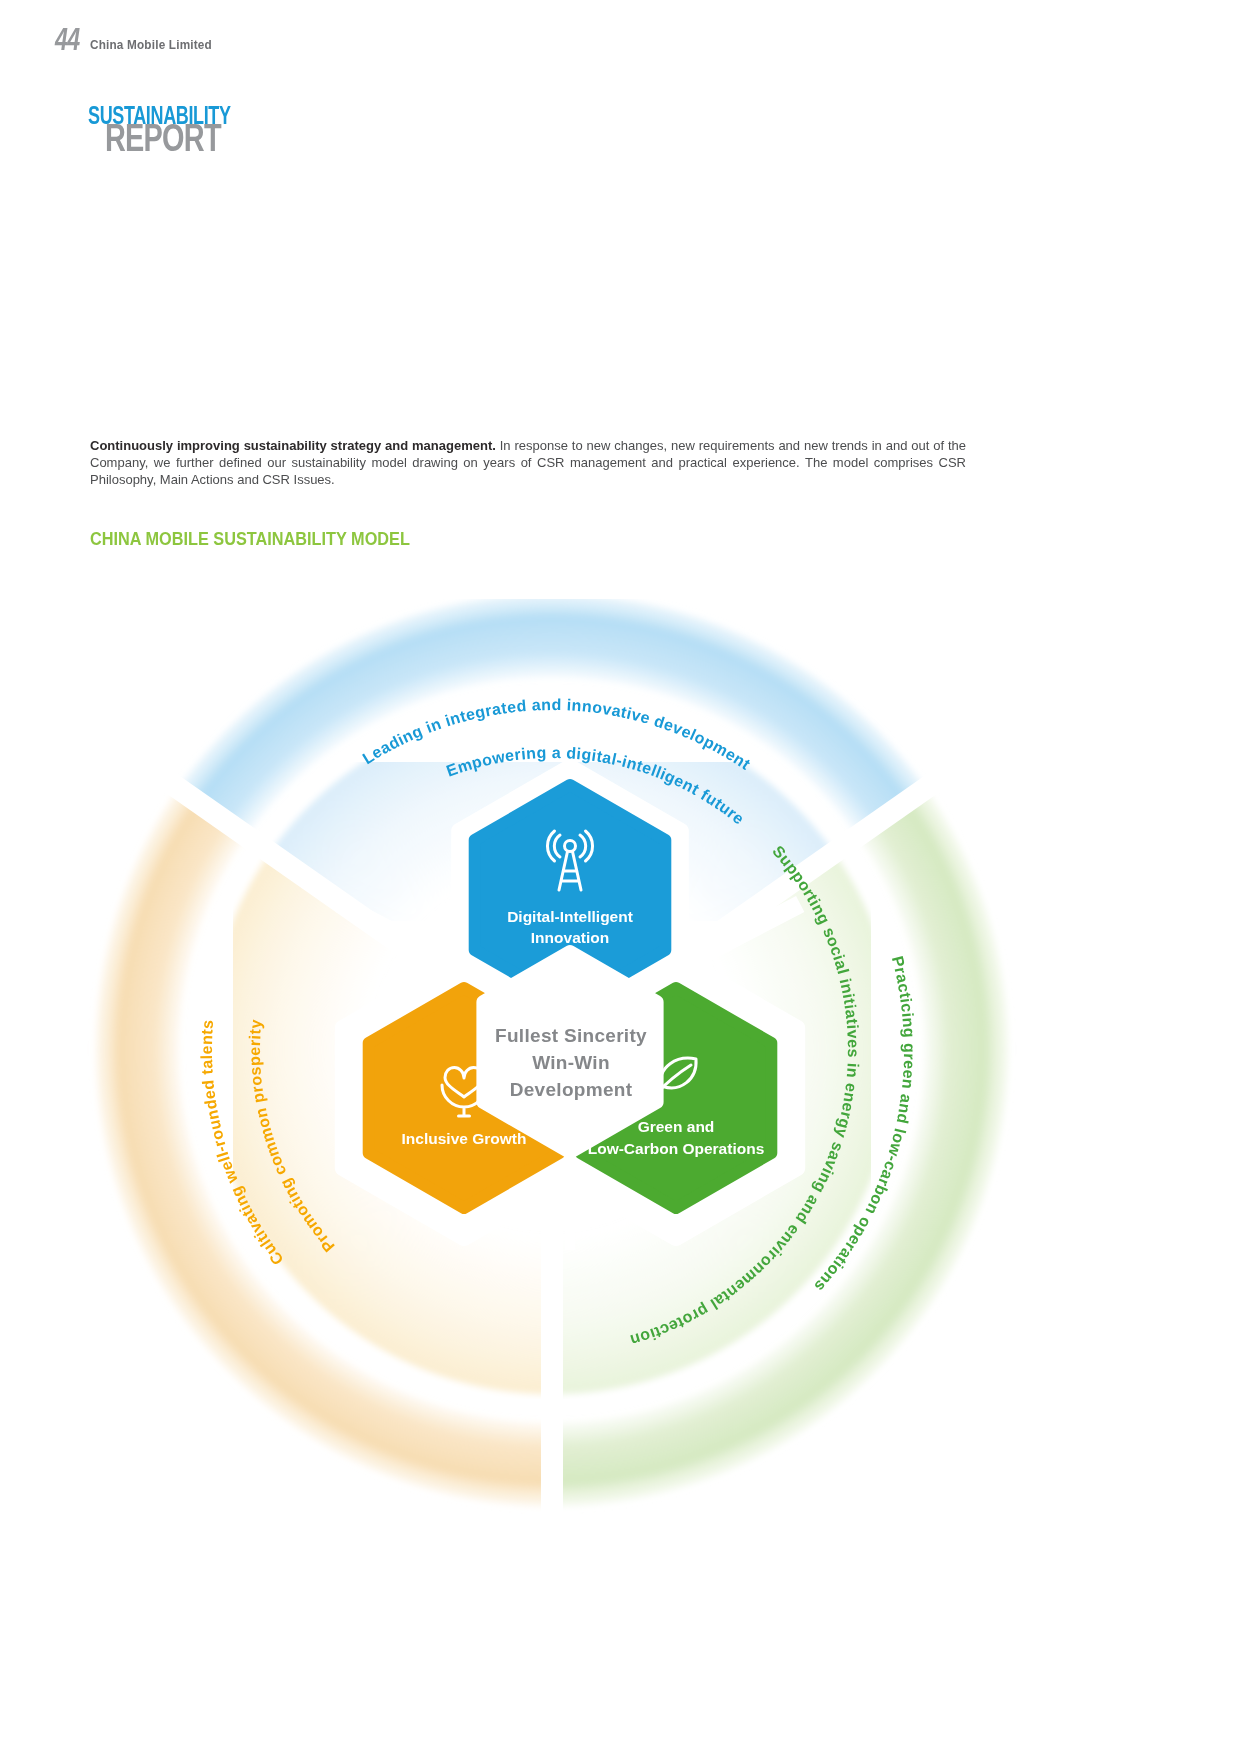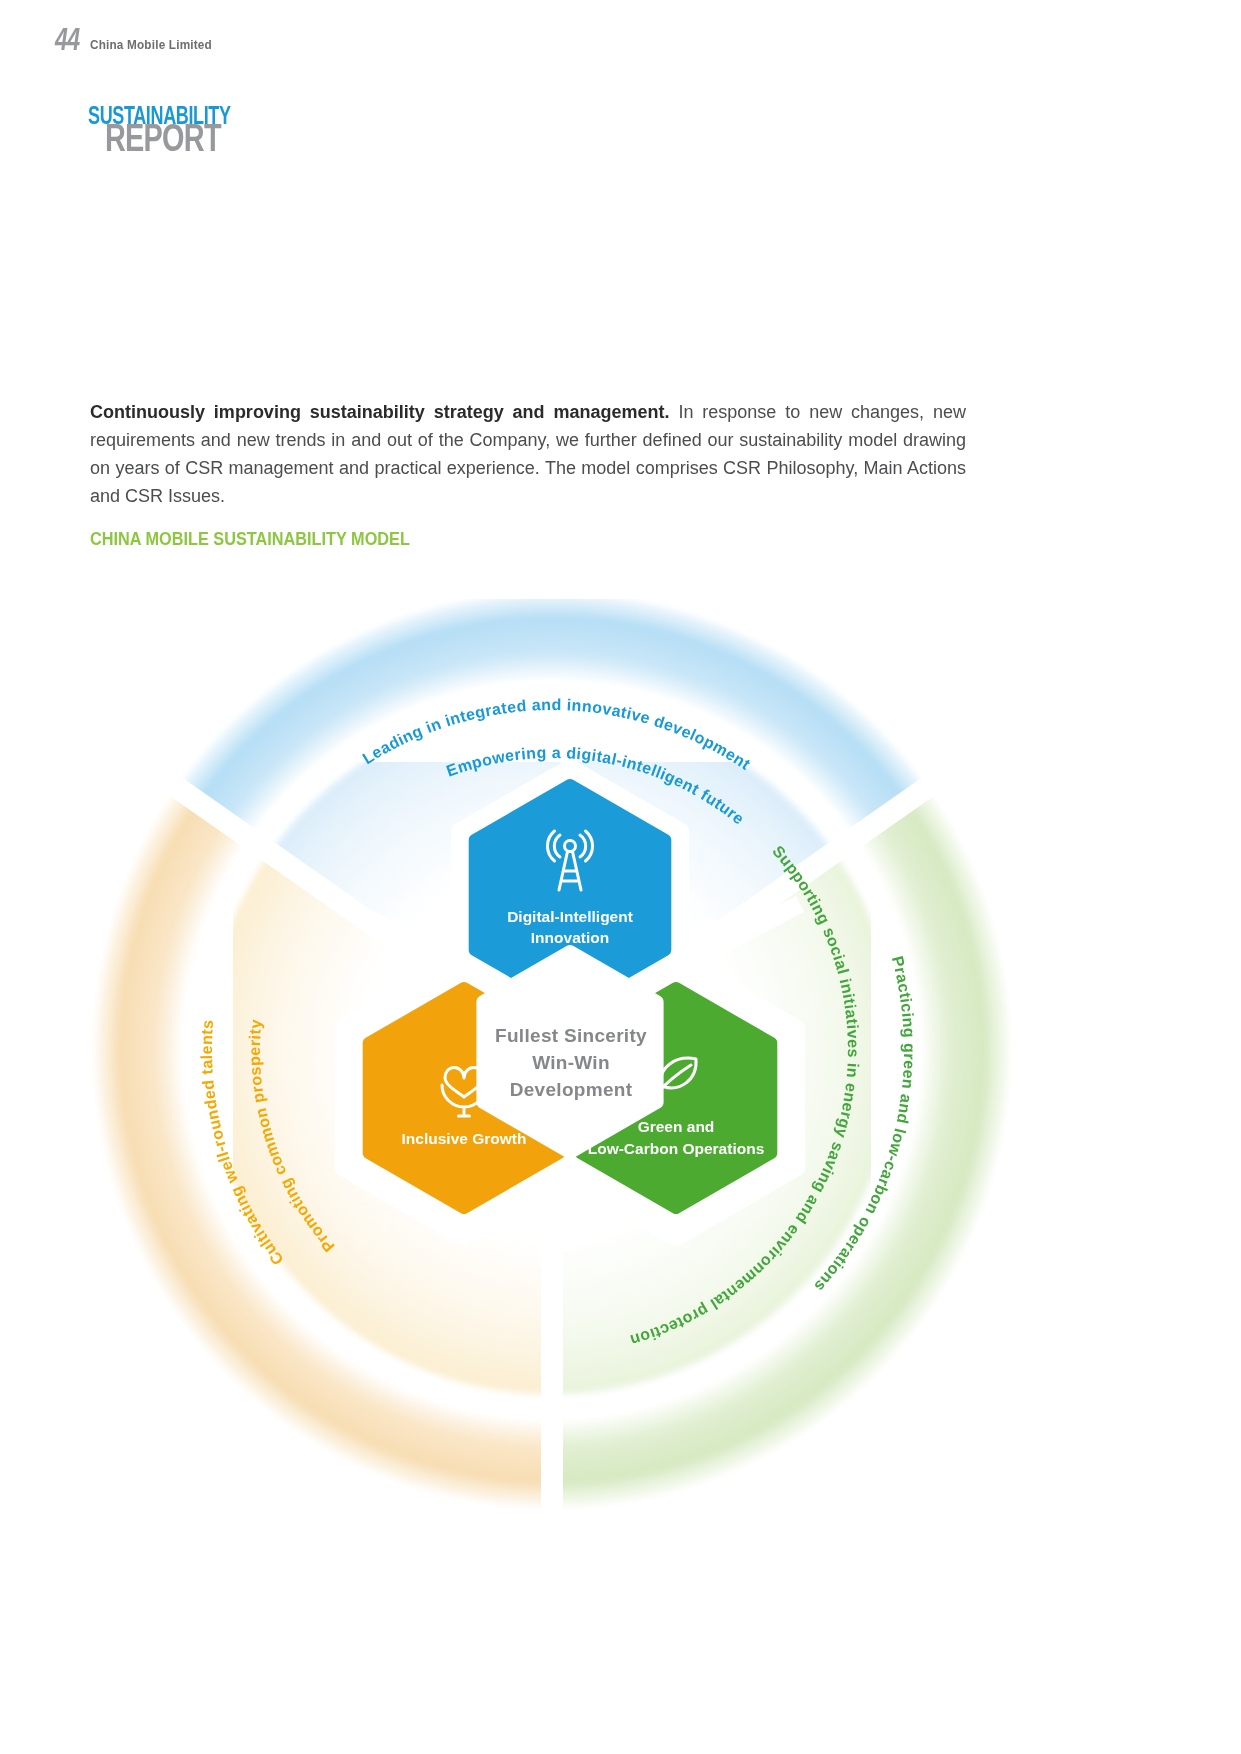--- a/index.html
+++ b/index.html
@@ -13,21 +13,21 @@
            transform:scaleX(.94);transform-origin:left top;letter-spacing:.2px}
 
   
   .logo{position:absolute;left:88px;top:104px}
   .logo-l1{color:#1899d6;font-size:25px;font-weight:800;line-height:22px;
            transform:scaleX(.72);transform-origin:left top;letter-spacing:-.5px;white-space:nowrap}
   .logo-l2{color:#97999c;font-size:38px;font-weight:800;line-height:32px;margin-left:17px;margin-top:-4px;
            transform:scaleX(.76);transform-origin:left top;letter-spacing:-1px;white-space:nowrap}
 
   
-  .intro{position:absolute;left:90px;top:380px;width:876px;font-size:18px;line-height:28px;
+  .intro{position:absolute;left:90px;top:424px;width:876px;font-size:13px;line-height:17px;
          text-align:justify;color:#4c4d4f}
   .intro .lead{font-weight:bold;color:#2d2a2b}
 
   
   .sec-title{position:absolute;left:90px;top:528px;font-size:18.5px;font-weight:bold;color:#8dc63f;
          transform:scaleX(.88);transform-origin:left top;white-space:nowrap}
 
   
   .model-svg{position:absolute;left:60px;top:560px}
   text{font-family:"Liberation Sans",sans-serif}

